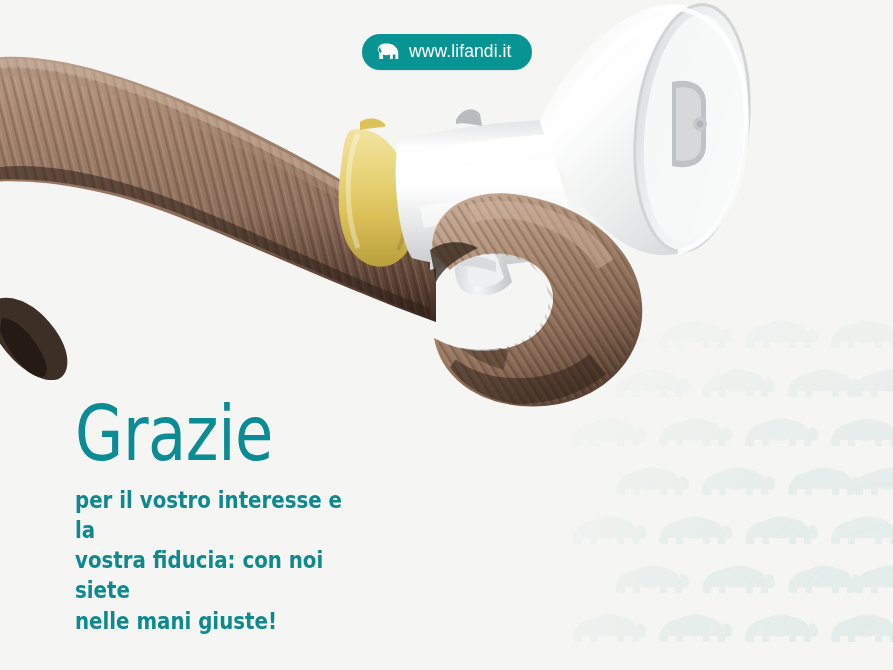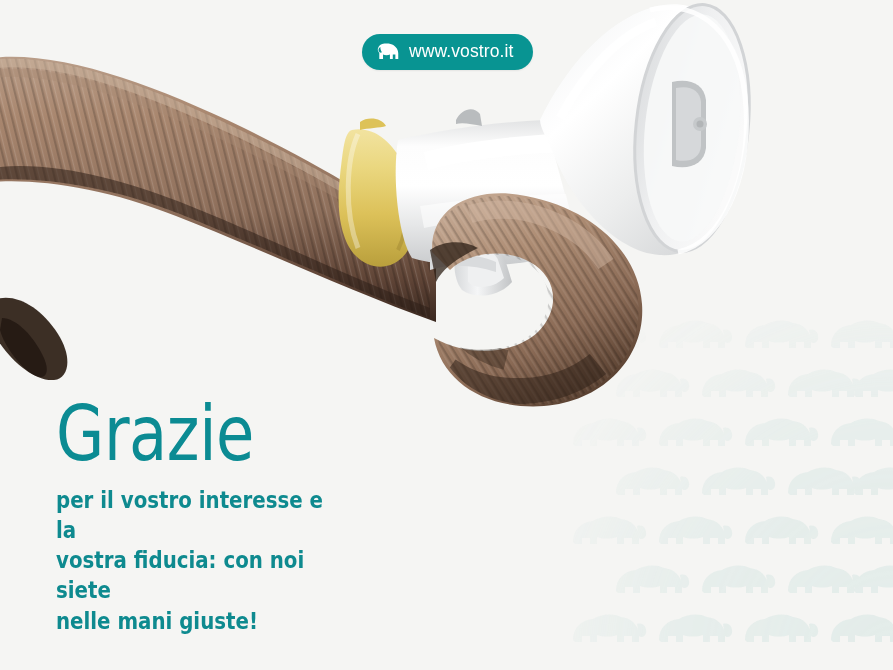--- a/index.html
+++ b/index.html
@@ -60,21 +60,21 @@
 
   
   .messages {
     position:absolute;
     left:0; top:398px;
     width:893px;
     display:flex;
     z-index:5;
   }
   .col { position:relative; }
-  .col-it { width:382px; padding-left:56px; }
+  .col-it { width:382px; padding-left:56px;margin-left:19px; }
   .col-de { width:420px; padding-left:10px; }
 
   .headline {
     color:#0b8b93;
     font-size:76px;
     line-height:.96;
     font-weight:400;
     letter-spacing:-.5px;
     font-family:"DejaVu Sans", sans-serif;
     transform:scaleX(.82);
@@ -323,21 +323,21 @@
 
   <div class="url-badge">
     <span class="ele-mark">
       <svg viewBox="0 0 80 62" xmlns="http://www.w3.org/2000/svg" aria-hidden="true">
         <path fill="#ffffff" d="M8 56 L8 34 C4 31 2 26 3 20 C5 10 14 3 26 2
                  C38 1 50 2 58 8 C68 15 74 25 74 36 L74 56 L64 56 L64 40
                  L55 40 L55 56 L45 56 L45 40 C38 43 28 43 21 40 L21 56 L12 56 Z
                  M12 14 C6 16 4 23 6 29 C9 34 14 35 17 32 C13 26 11 19 12 14 Z"></path>
       </svg>
     </span>
-    <span class="url-text">www.vostro.it</span>
+    <span class="url-text">www.lifandi.it</span>
   </div>
 
   <div class="messages">
 
     <div class="col col-it">
       <div class="headline">Grazie</div>
       <div class="subtext">per il vostro interesse e la
 vostra fiducia: con noi siete
 nelle mani giuste!</div>
     </div>

